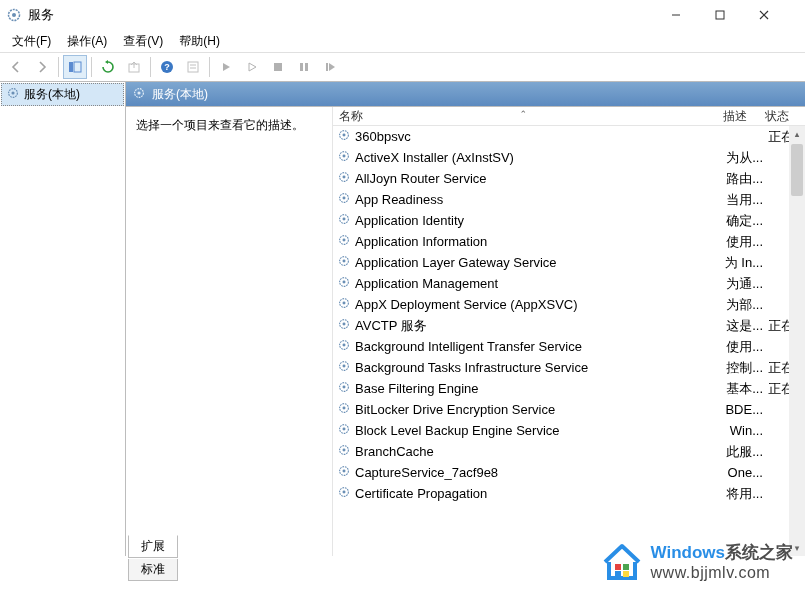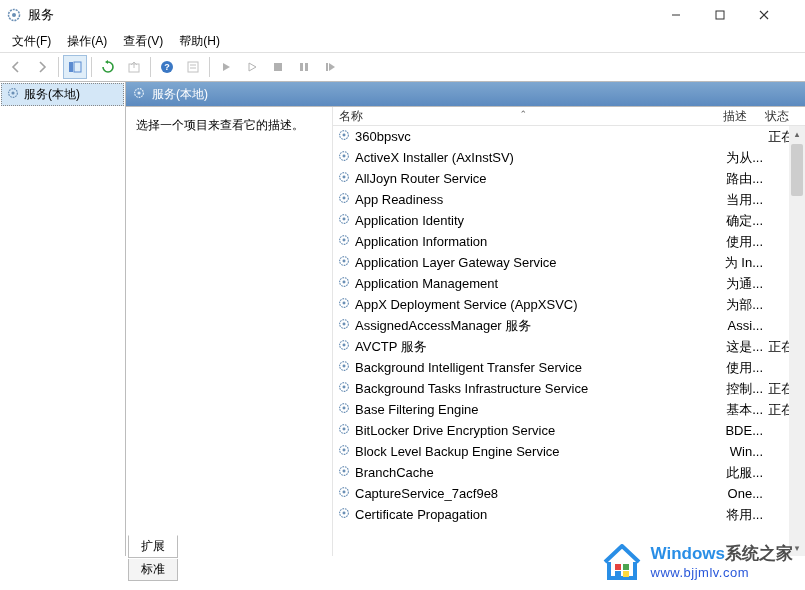--- a/index.html
+++ b/index.html
@@ -304,31 +304,20 @@
               </div>
               <div class="cell-desc">为部...</div>
               <div class="cell-status"></div>
             </div>
             <div class="row">
               <div class="cell-name">
                 <span class="gear-icon"><svg width="14" height="14" viewBox="0 0 16 16">
                     <circle cx="8" cy="8" r="5" fill="none" stroke="#6a8fb5" stroke-width="1.3" stroke-dasharray="2 1"></circle>
                     <circle cx="8" cy="8" r="1.7" fill="#6a8fb5"></circle>
                   </svg></span>
-                <span>AssignedAccessManager 服务</span>
-              </div>
-              <div class="cell-desc">Assi...</div>
-              <div class="cell-status"></div>
-            </div>
-            <div class="row">
-              <div class="cell-name">
-                <span class="gear-icon"><svg width="14" height="14" viewBox="0 0 16 16">
-                    <circle cx="8" cy="8" r="5" fill="none" stroke="#6a8fb5" stroke-width="1.3" stroke-dasharray="2 1"></circle>
-                    <circle cx="8" cy="8" r="1.7" fill="#6a8fb5"></circle>
-                  </svg></span>
                 <span>AVCTP 服务</span>
               </div>
               <div class="cell-desc">这是...</div>
               <div class="cell-status">正在...</div>
             </div>
             <div class="row">
               <div class="cell-name">
                 <span class="gear-icon"><svg width="14" height="14" viewBox="0 0 16 16">
                     <circle cx="8" cy="8" r="5" fill="none" stroke="#6a8fb5" stroke-width="1.3" stroke-dasharray="2 1"></circle>
                     <circle cx="8" cy="8" r="1.7" fill="#6a8fb5"></circle>
@@ -439,15 +428,15 @@
       <rect x="14" y="24" width="6" height="6" fill="#e53935"></rect>
       <rect x="22" y="24" width="6" height="6" fill="#43a047"></rect>
       <rect x="14" y="31" width="6" height="6" fill="#1e88e5"></rect>
       <rect x="22" y="31" width="6" height="6" fill="#fdd835"></rect>
     </svg>
   </span>
   <div>
     <div style="font-size:17px;">
       <span style="color:#1e88e5;font-weight:600;text-align:center;">Windows</span><span style="color:#444;font-weight:600;">系统之家</span>
     </div>
-    <div style="font-size:13px;color:#1d4ed8;letter-spacing:0.5px;">www.bjjmlv.com</div>
+    <div style="font-size:16px;color:#404040;letter-spacing:0.5px;">www.bjjmlv.com</div>
   </div>
 </div>
 
 </body></html>

